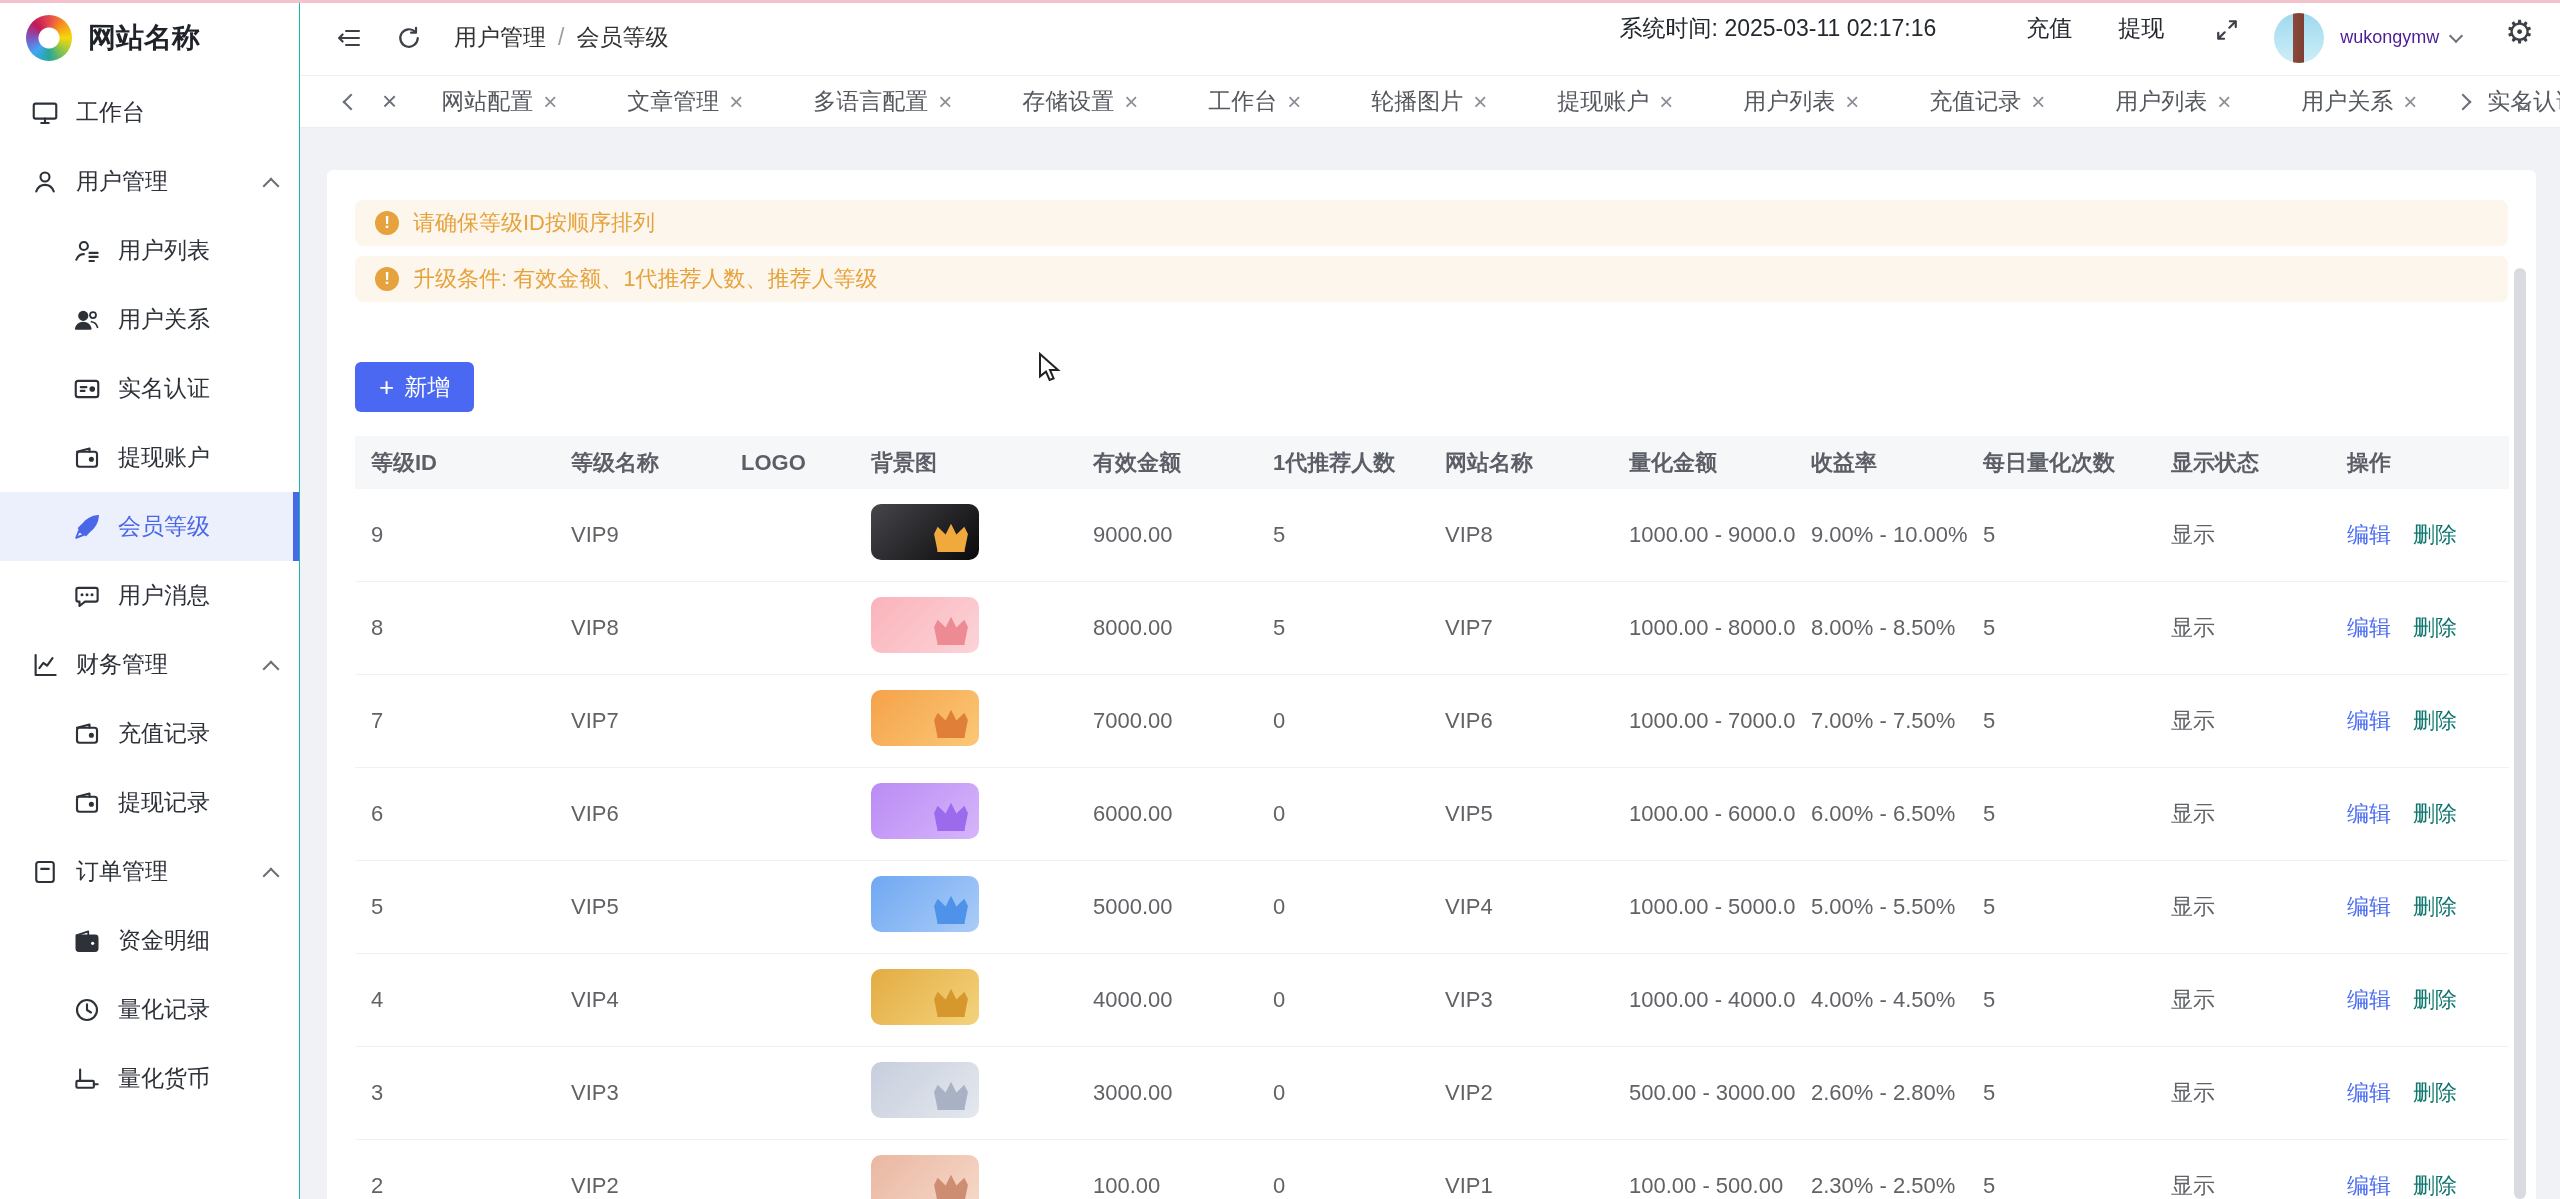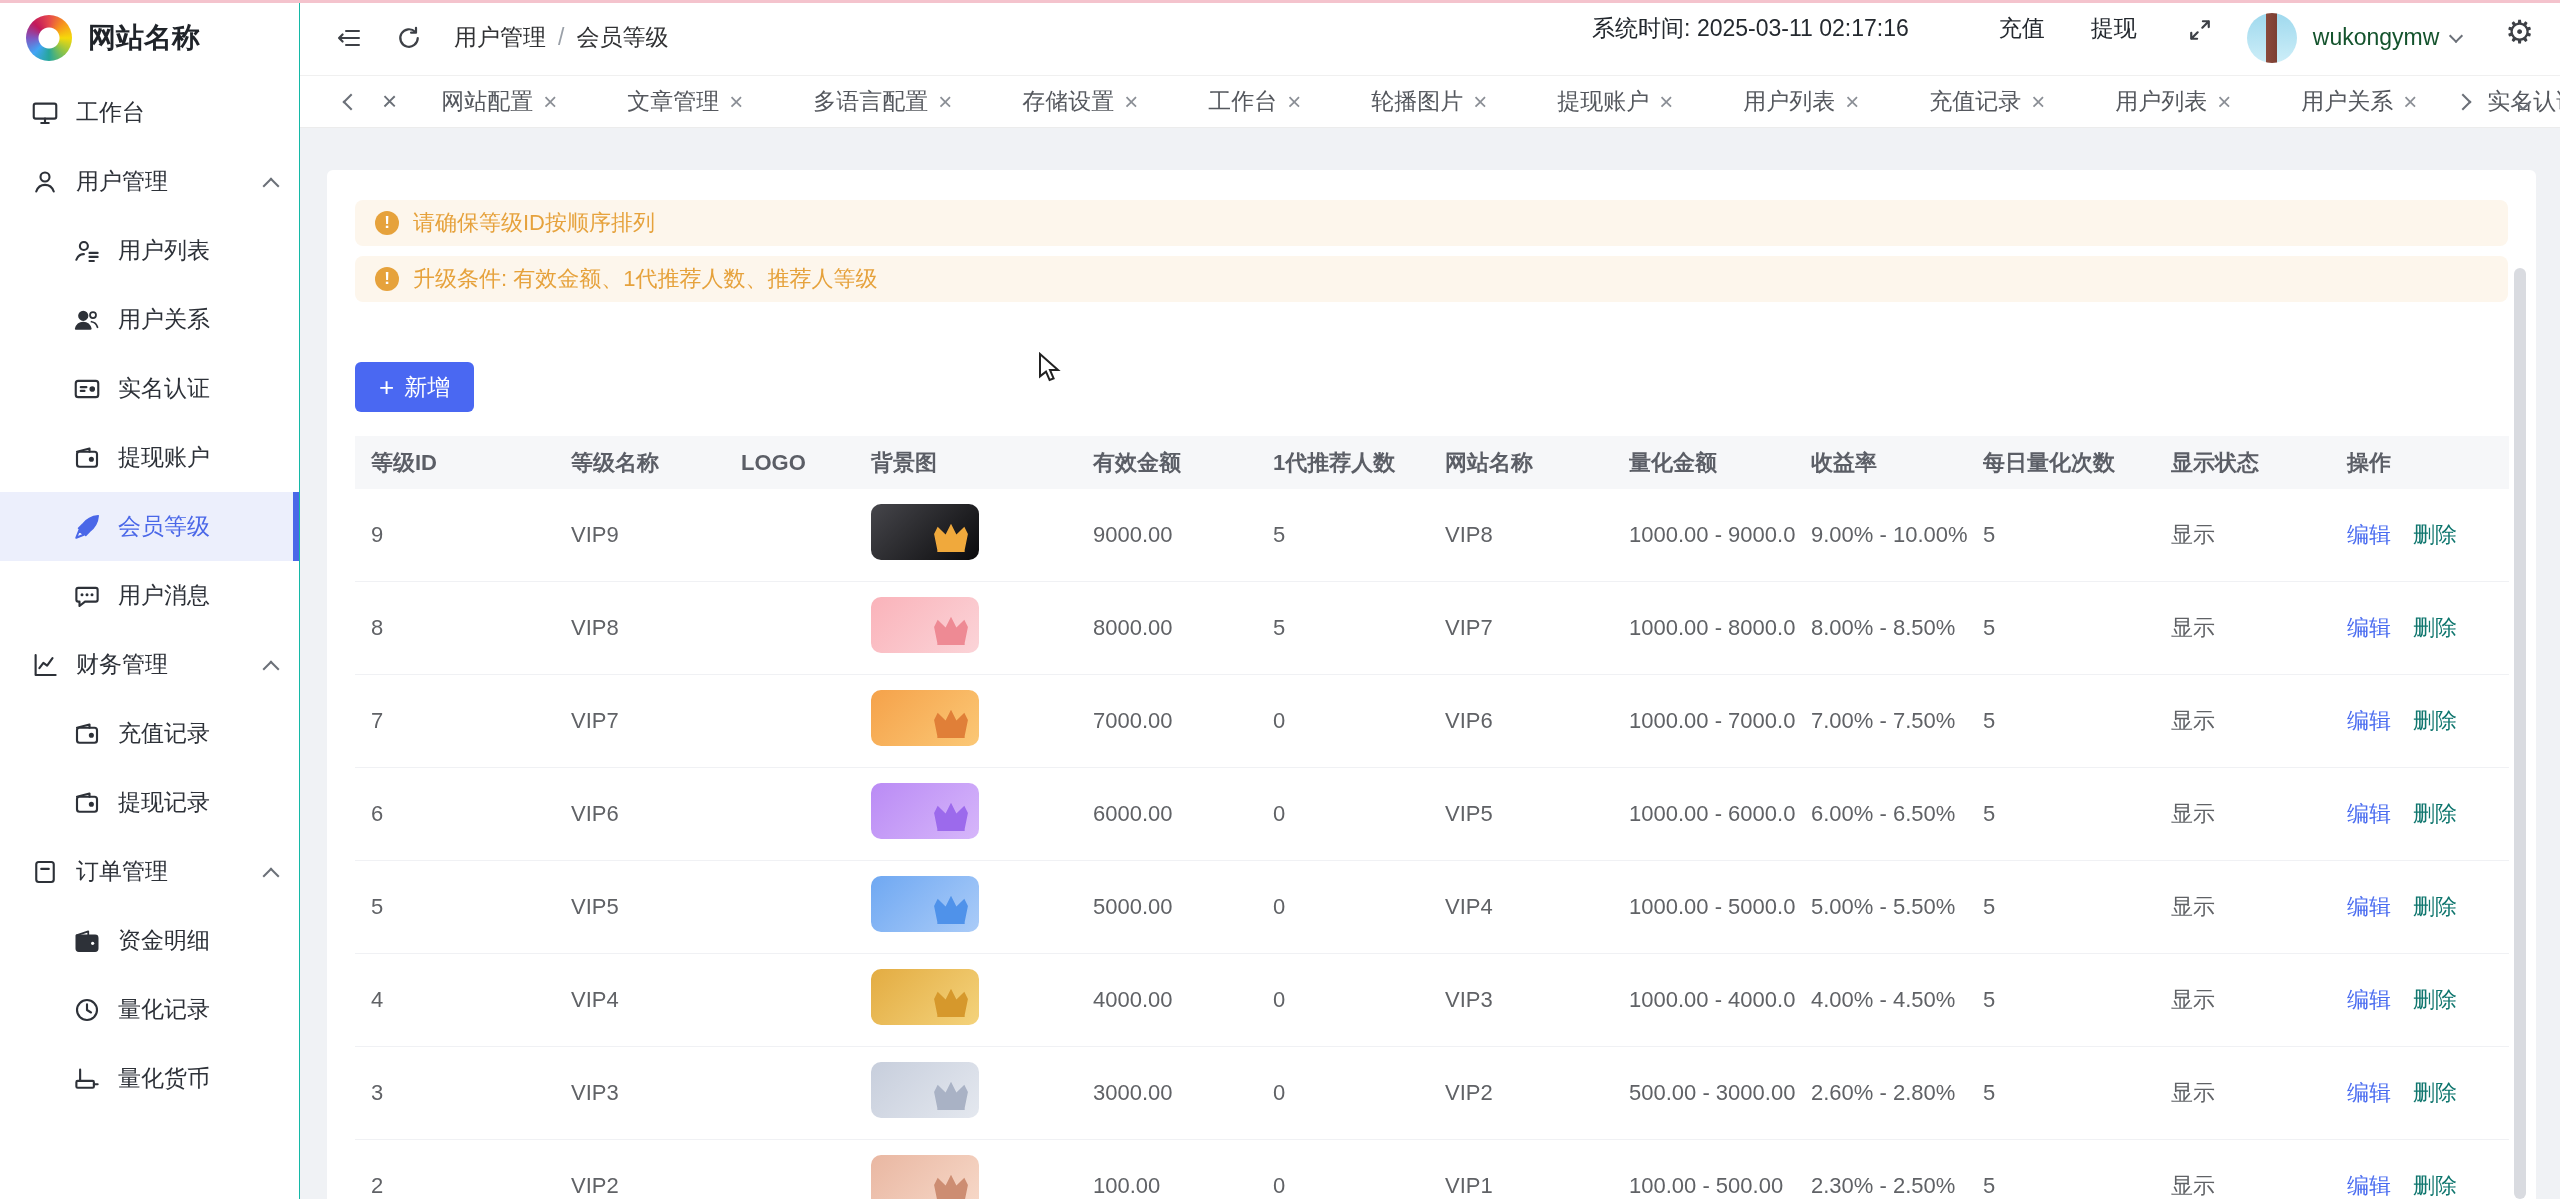--- a/index.html
+++ b/index.html
@@ -39,21 +39,21 @@
   .refresh { margin-right:28px; }
   .crumbs { font-size:23px; color:#303133; display:flex; gap:12px; align-items:center; }
   .crumbs .sep { color:#9aa0a8; }
   .tb-right { margin-left:auto; display:flex; }
   .systime { font-size:23px; color:#24292f; margin-right:90px; }
   .tb-link { font-size:23px; color:#24292f; cursor:pointer; margin-right:46px; }
   .fsicon { margin-right:30px; }
   .avatar { width:50px; height:50px; border-radius:50%; margin-right:16px; cursor:pointer;
     background: linear-gradient(90deg, rgba(0,0,0,0) 38%, #8a4a3c 38%, #7c3f33 60%, rgba(0,0,0,0) 60%),
                 linear-gradient(180deg,#9fd9ee,#cdeef8); }
-  .uname { font-size:23px; color:#14532d; display:flex; align-items:center; gap:12px; cursor:pointer; margin-right:44px; }
+  .uname { font-size:18px; color:#4c1d95; display:flex; align-items:center; gap:12px; cursor:pointer; margin-right:44px; }
   .uname .chev { width:10px; height:10px; border-color:#6b7078; margin-top:-4px; }
   .gear { font-size:32px; color:#3d4046; cursor:pointer; }
 
   
   .tabbar { height:52px; background:#fff; border-bottom:1px solid #ececec; display:flex; align-items:center; padding:0 20px 0 34px; }
   .tab-nav { color:#5f6368; display:flex; align-items:center; justify-content:center; width:34px; height:34px; cursor:pointer; }
   .tabs { display:flex; align-items:center; gap:38px; margin-left:28px; flex:1; min-width:0; }
   .tab { display:flex; align-items:center; gap:10px; font-size:23px; color:#55585e; cursor:pointer; padding:7px 16px; border-radius:4px; white-space:nowrap; }
   .tab .tab-x { color:#8b8f96; font-size:24px; line-height:1; }
   .close-all { font-size:26px; color:#6b7078; margin-left:14px; cursor:pointer; }

